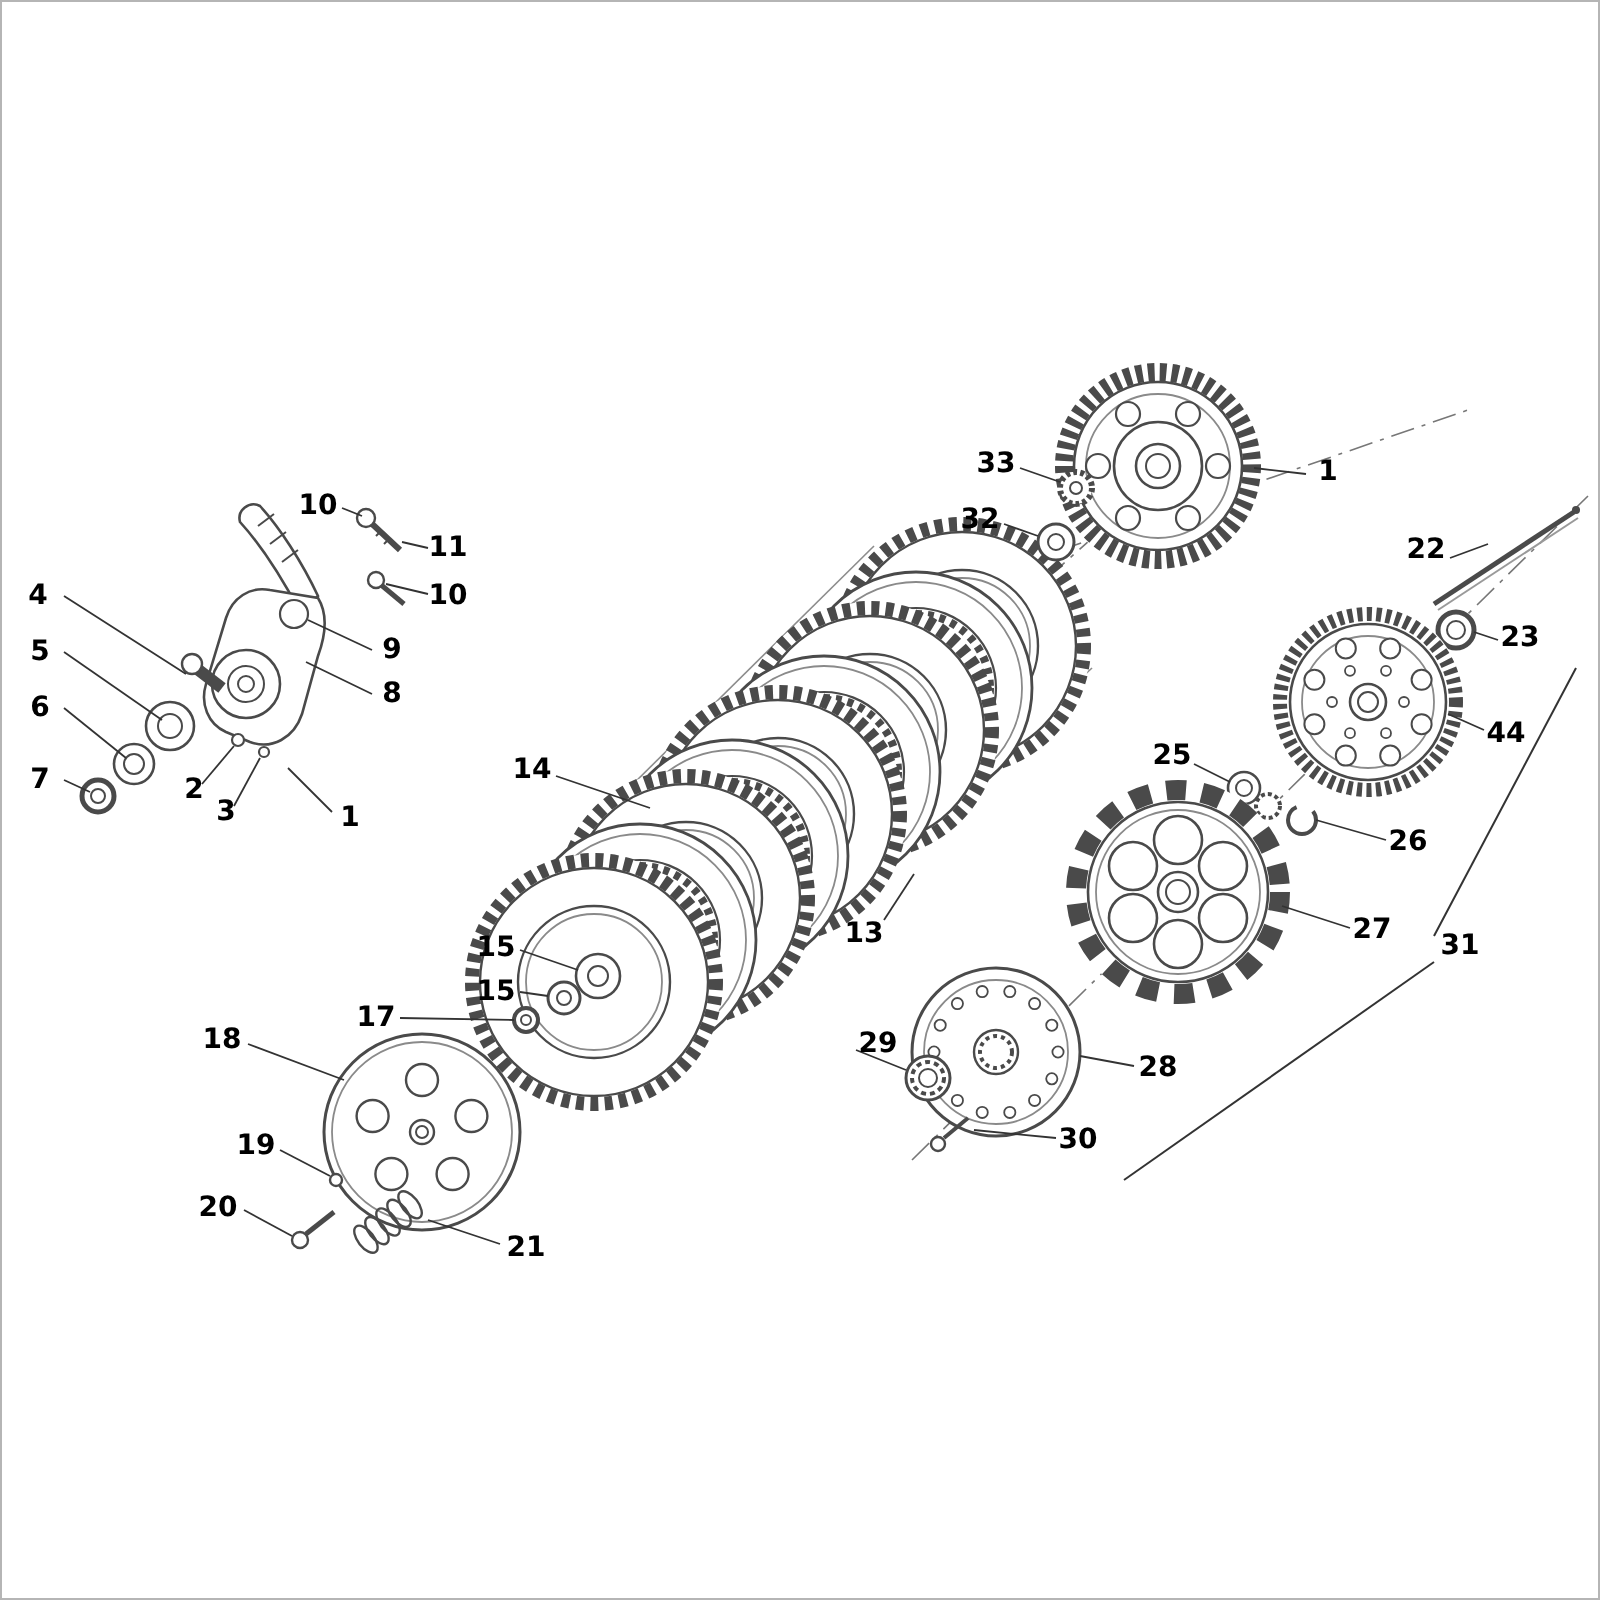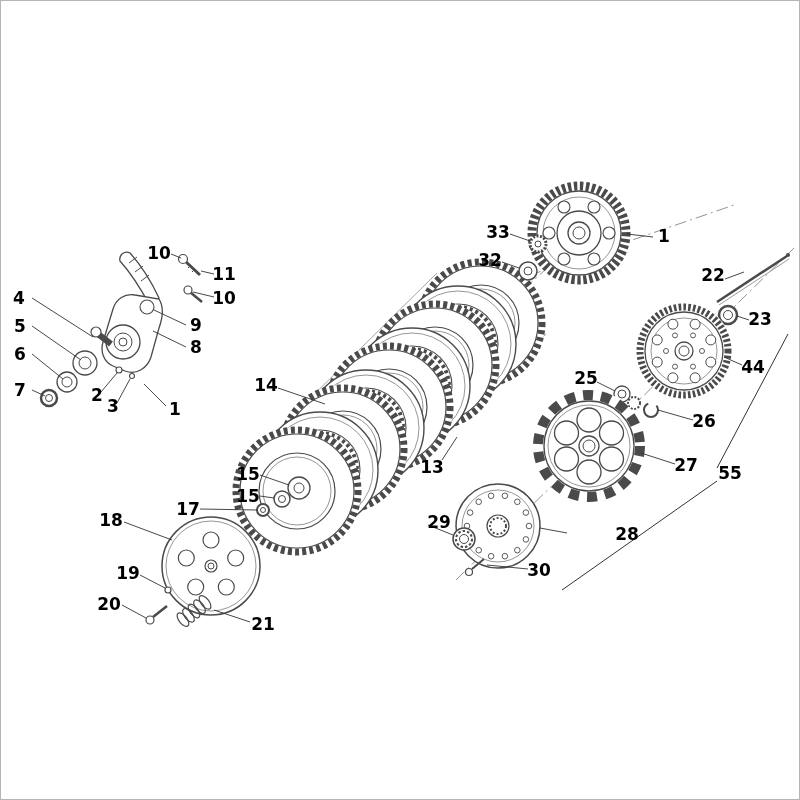--- a/index.html
+++ b/index.html
@@ -12,21 +12,21 @@
     overflow:hidden;
     font-family:"DejaVu Sans", sans-serif;
   }
   .stage svg{position:absolute;left:0;top:0;}
   #callout-layer{position:absolute;left:0;top:0;width:100%;height:100%;pointer-events:none;}
   .callout{
     position:absolute;
     transform:translate(-50%,-50%);
     font-family:"DejaVu Sans", sans-serif;
     font-weight:bold;
-    font-size:17px;
+    font-size:14px;
     line-height:1;
     color:#000;
     white-space:nowrap;
   }
 </style>
 </head>
 <body>
 
 <div class="stage">
 
@@ -330,19 +330,19 @@
       <span class="callout" style="left: 262px; top: 623px; color: rgb(0, 0, 0);">21</span>
       <span class="callout" style="left: 497px; top: 231px; color: rgb(0, 0, 0);">33</span>
       <span class="callout" style="left: 489px; top: 259px; color: rgb(0, 0, 0);">32</span>
       <span class="callout" style="left: 663px; top: 235px; color: rgb(0, 0, 0);">1</span>
       <span class="callout" style="left: 712px; top: 274px; color: rgb(0, 0, 0);">22</span>
       <span class="callout" style="left: 759px; top: 318px; color: rgb(0, 0, 0);">23</span>
       <span class="callout" style="left: 752px; top: 366px; color: rgb(0, 0, 0);">44</span>
       <span class="callout" style="left: 585px; top: 377px; color: rgb(0, 0, 0);">25</span>
       <span class="callout" style="left: 703px; top: 420px; color: rgb(0, 0, 0);">26</span>
       <span class="callout" style="left: 685px; top: 464px; color: rgb(0, 0, 0);">27</span>
-      <span class="callout" style="left: 729px; top: 472px; color: rgb(0, 0, 0);">55</span>
+      <span class="callout" style="left: 729px; top: 472px; color: rgb(0, 0, 0);">31</span>
       <span class="callout" style="left: 414px; top: 521px; color: rgb(0, 0, 0); margin-left: 24px;">29</span>
-      <span class="callout" style="left: 578px; top: 533px; color: rgb(0, 0, 0); margin-left: 48px;">28</span>
+      <span class="callout" style="left: 578px; top: 533px; color: rgb(0, 0, 0);">28</span>
       <span class="callout" style="left: 538px; top: 569px; color: rgb(0, 0, 0);">30</span>
     </div>
 
 </div>
 
 </body></html>

